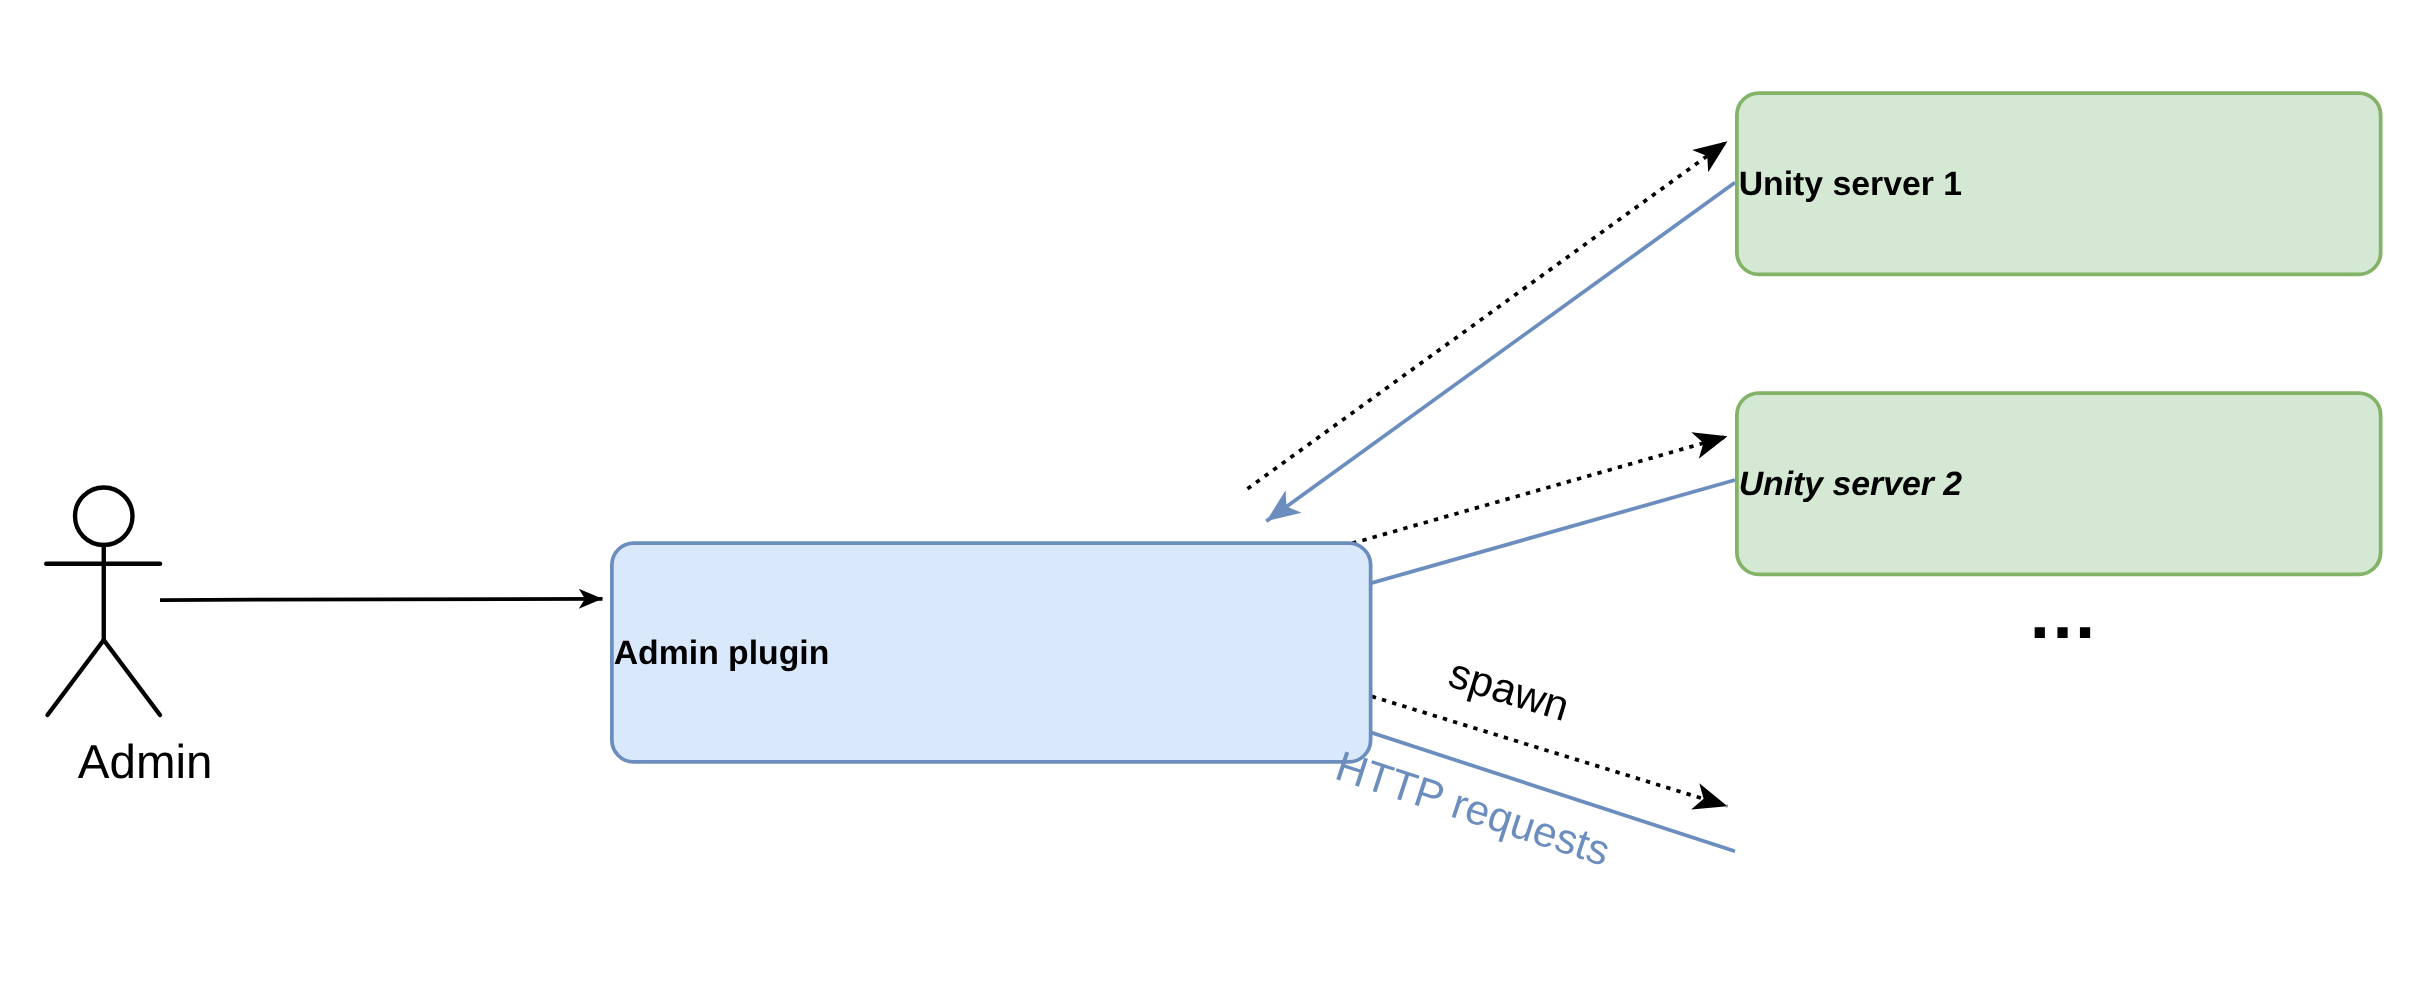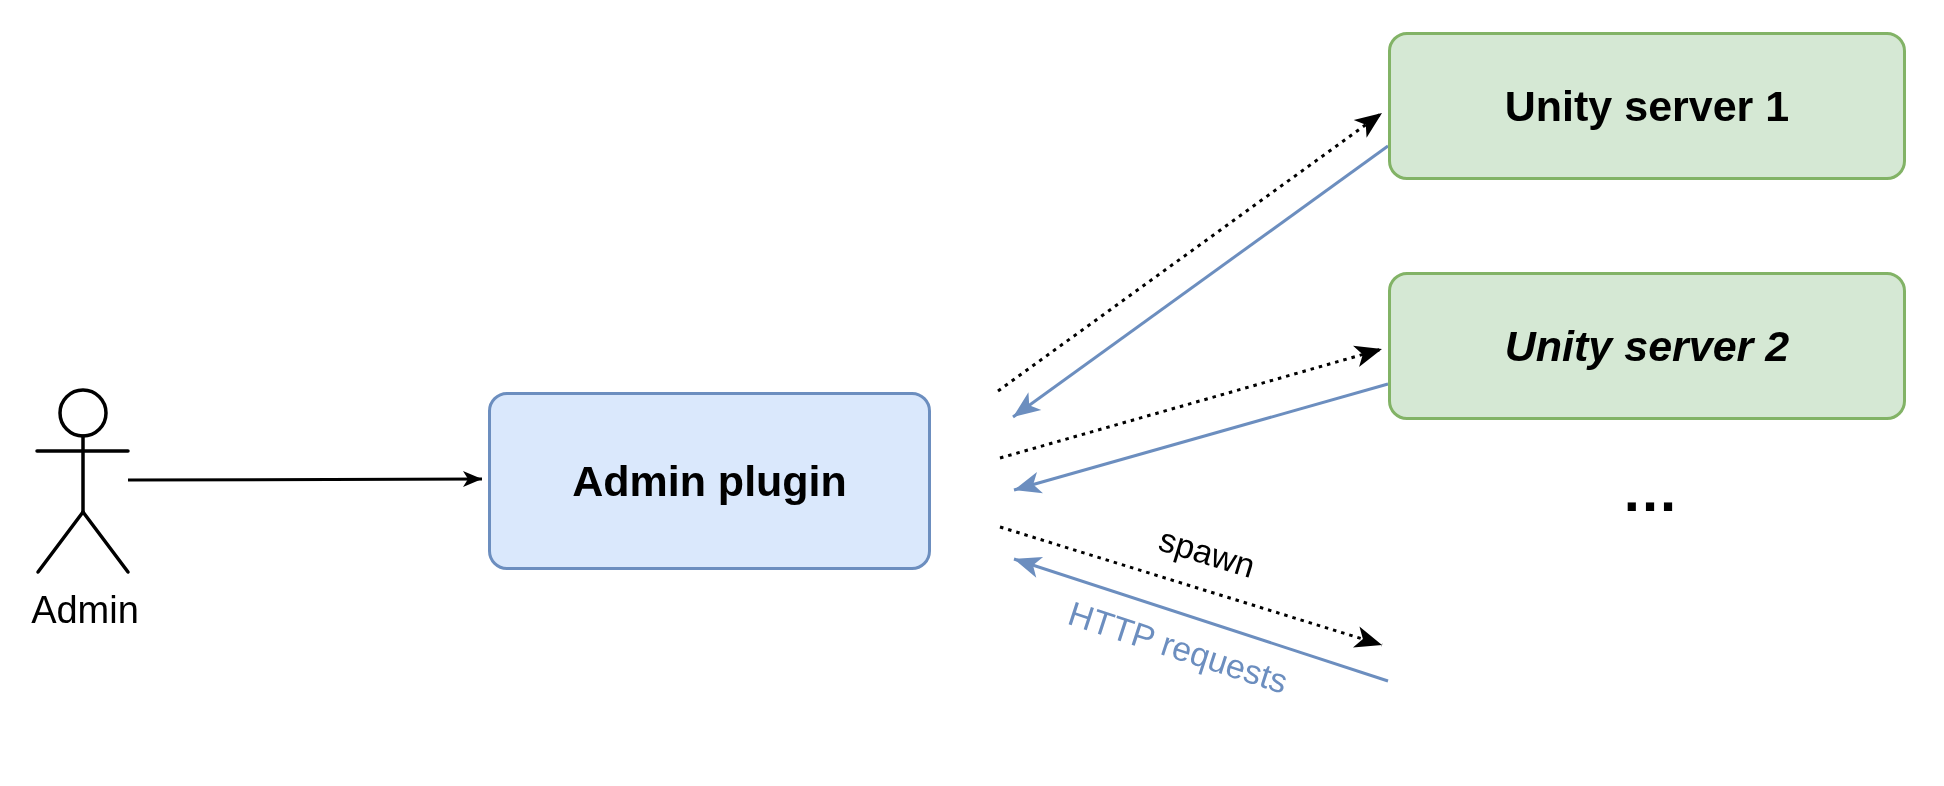--- a/index.html
+++ b/index.html
@@ -21,44 +21,44 @@
     top: 0;
     width: 1944px;
     height: 786px;
   }
   .node {
     position: absolute;
     box-sizing: border-box;
     border-radius: 19px;
     display: flex;
     align-items: center;
-    justify-content: center;
     font-weight: bold;
-    font-size: 43px;
+    font-size: 27px;
     color: #000000;
     text-align: center;
+    margin-top: 41px;
   }
   .node-blue {
     background: #dae8fc;
     border: 3px solid #6c8ebf;
   }
   .node-green {
     background: #d5e8d4;
     border: 3px solid #82b366;
   }
-  .plugin-node { left: 488px; top: 392px; width: 443px; height: 178px; }
+  .plugin-node { left: 488px; top: 392px; width: 610px; height: 178px; }
   .server-1 { left: 1388px; top: 32px;  width: 518px; height: 148px; }
   .server-2 { left: 1388px; top: 272px; width: 518px; height: 148px; font-style: italic; }
   .server-n { left: 1388px; top: 602px; width: 518px; height: 148px; }
   .actor-label {
     position: absolute;
     left: 0px;
     top: 588px;
     width: 170px;
-    text-align: center;
+    text-align: right;
     font-size: 38px;
     color: #000000;
     line-height: 1.2;
   }
   .ellipsis-label {
     position: absolute;
     left: 1601px;
     top: 462px;
     width: 100px;
     text-align: center;

